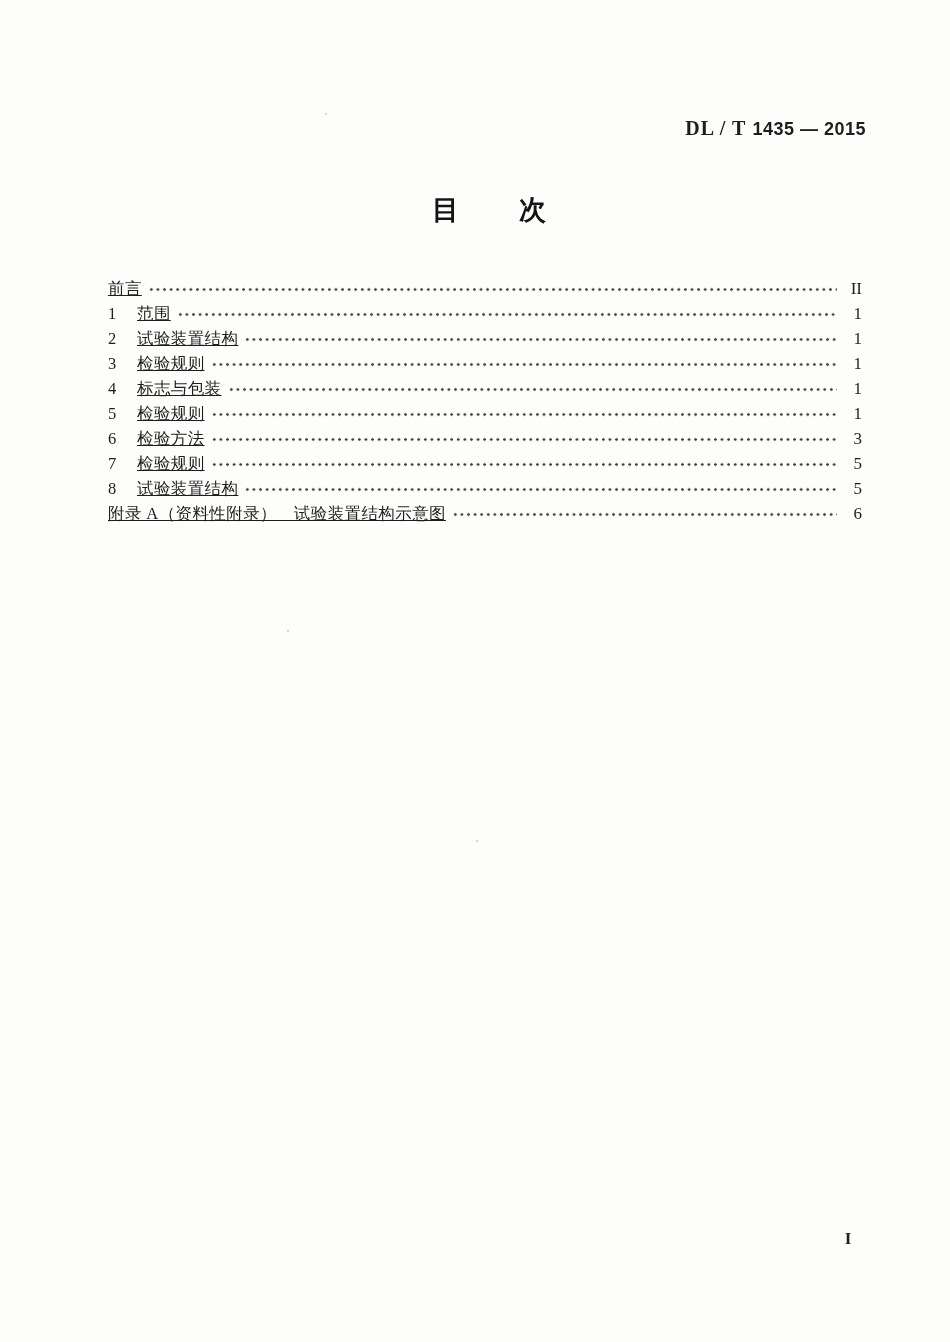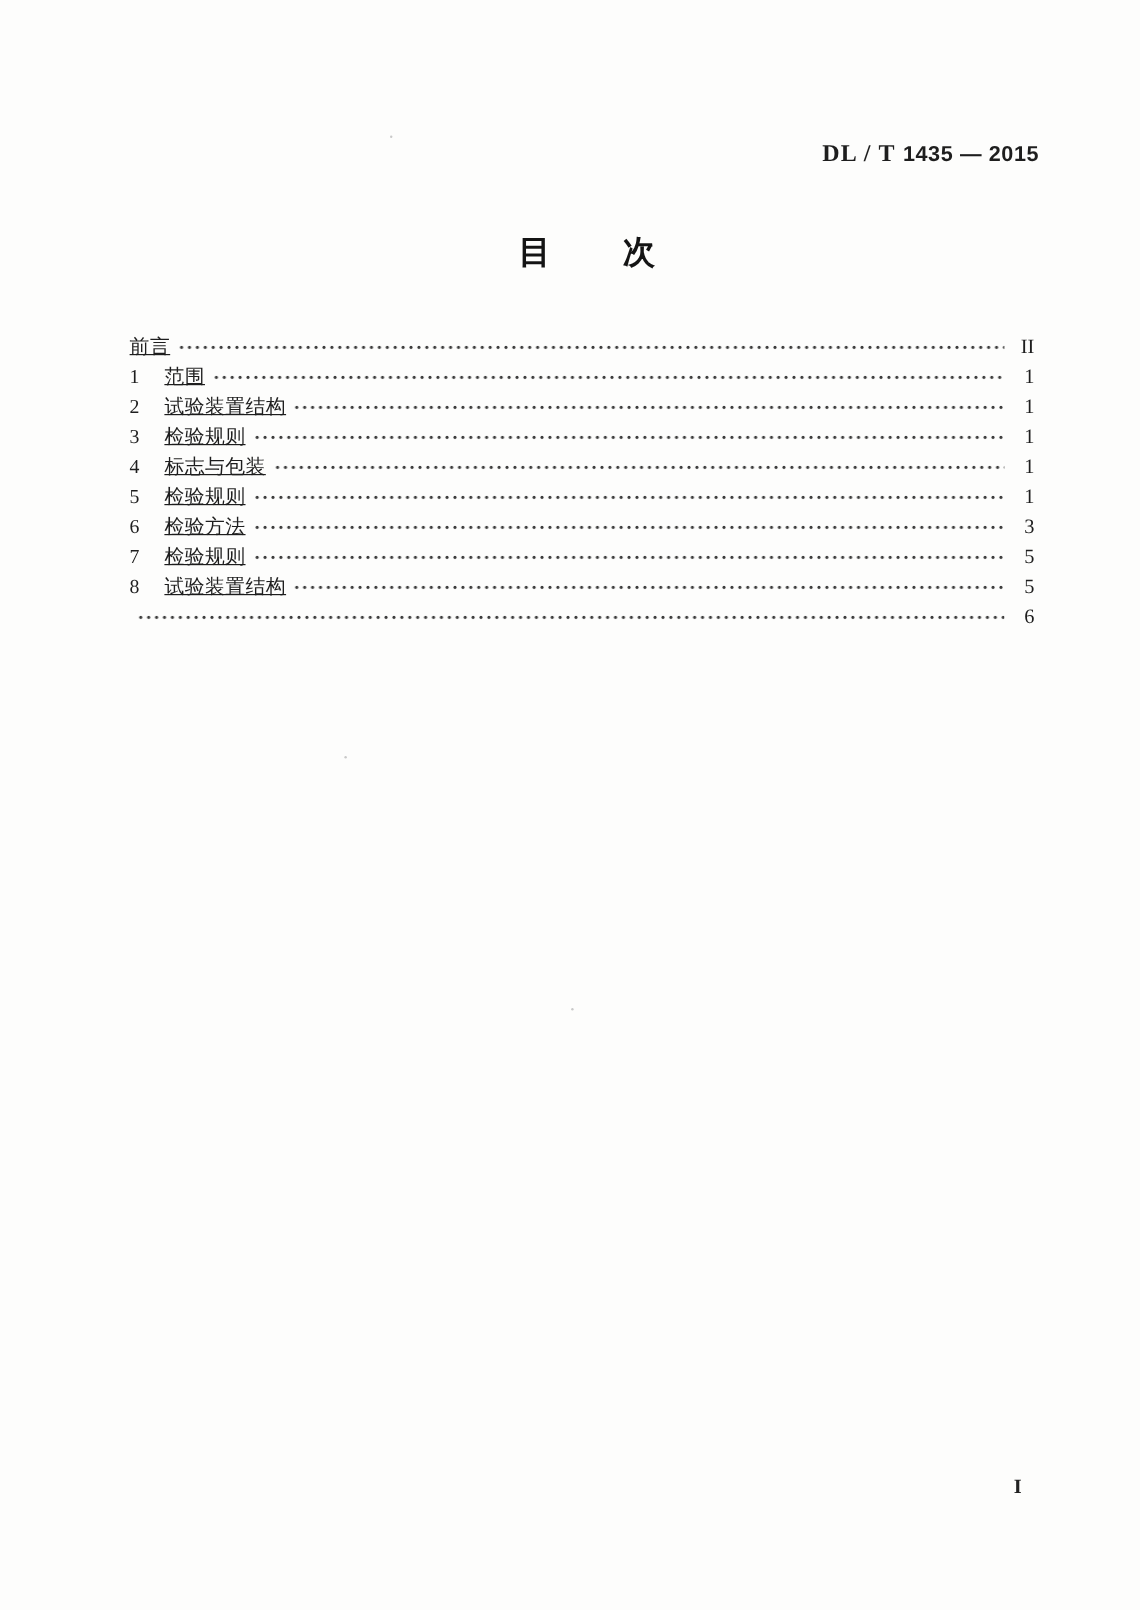--- a/index.html
+++ b/index.html
@@ -187,20 +187,21 @@
       <span class="pagenum">5</span>
     </div>
     <div class="toc-row">
       <span class="num">8</span>
       <span class="label">试验装置结构</span>
       <span class="dots"></span>
       <span class="pagenum">5</span>
     </div>
     <div class="toc-row">
       
+      <span class="label">附录 A（资料性附录）　试验装置结构示意图</span>
       <span class="dots"></span>
       <span class="pagenum">6</span>
     </div>
   </div>
 
   <div class="footer-page-number">I</div>
 
   <span class="speck" style="left:325px; top:113px;"></span>
   <span class="speck" style="left:476px; top:840px;"></span>
   <span class="speck" style="left:287px; top:630px;"></span>

